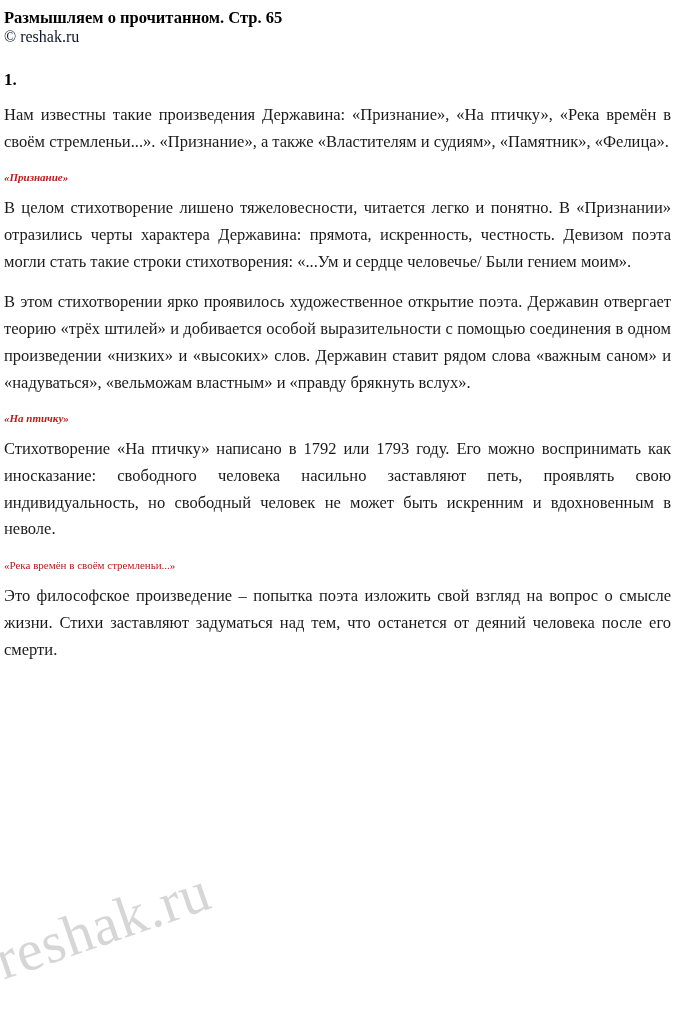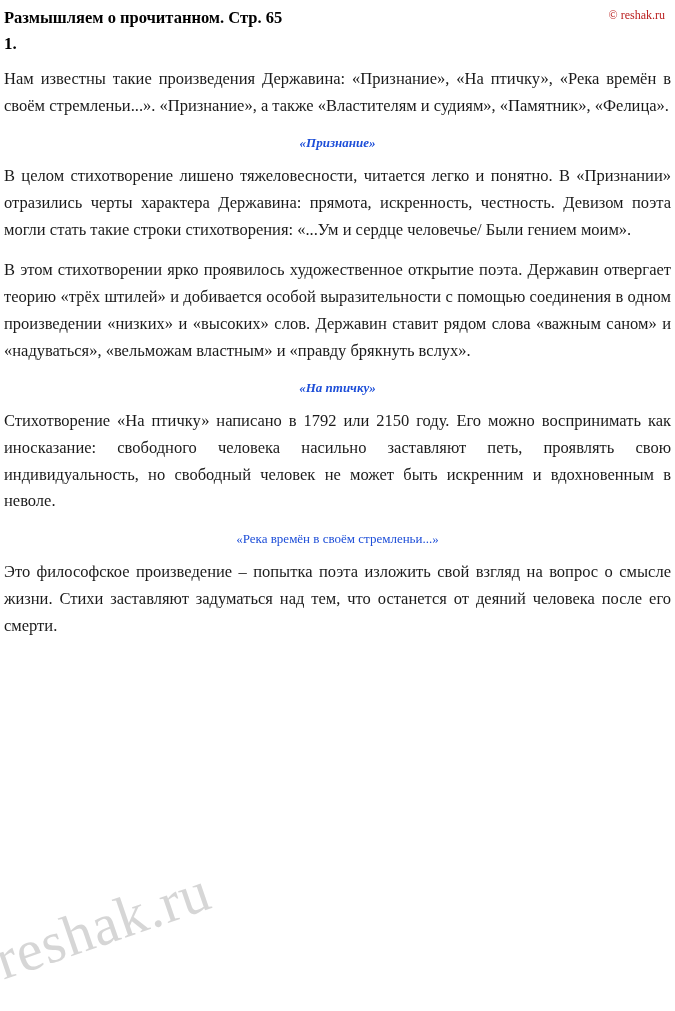--- a/index.html
+++ b/index.html
@@ -19,56 +19,57 @@
     position: relative;
     width: 675px;
     height: 1011px;
     box-sizing: border-box;
     padding: 8px 4px 0 4px;
   }
   .header-row {
     display: flex;
     justify-content: space-between;
     align-items: flex-start;
-    margin-bottom: 6px;
+    margin-bottom: 24px;
+    flex-direction: column;
   }
   .doc-title {
     font-weight: bold;
     font-size: 16.5px;
     line-height: 1.2;
     color: #000;
   }
   .watermark-top {
-    font-size: 12px;
-    color: #b91c1c;
+    font-size: 16px;
+    color: #0f172a;
     white-space: nowrap;
     padding-right: 6px;
   }
   .task-number {
     font-weight: bold;
     font-size: 17px;
     margin: 4px 0 12px 0;
     color: #000;
   }
   p.body-text {
     font-size: 16.5px;
     line-height: 1.62;
     text-align: justify;
     text-align-last: left;
     margin: 7px 0 14px 0;
     color: #1a1a1a;
     hyphens: none;
   }
   .subtitle {
-    font-size: 13px;
+    font-size: 11px;
     font-style: italic;
     font-weight: bold;
-    text-align: center;
+    text-align: left;
     margin: 16px 0 12px 0;
-    color: #1d4ed8;
+    color: #b91c1c;
   }
   .subtitle.plain {
     font-style: normal;
     font-weight: normal;
   }
   
   .watermark-big {
     position: absolute;
     left: 8px;
     bottom: 18px;
@@ -103,19 +104,19 @@
 
     <div class="task-number">1.</div>
 
     <p class="body-text">Нам известны такие произведения Державина: «Признание», «На птичку», «Река времён в своём стремленьи...». «Признание», а также «Властителям и судиям», «Памятник», «Фелица».</p>
 
     <div class="subtitle">«Признание»</div>
     <p class="body-text">В целом стихотворение лишено тяжеловесности, читается легко и понятно. В «Признании» отразились черты характера Державина: прямота, искренность, честность. Девизом поэта могли стать такие строки стихотворения: «...Ум и сердце человечье/ Были гением моим».</p>
     <p class="body-text">В этом стихотворении ярко проявилось художественное открытие поэта. Державин отвергает теорию «трёх штилей» и добивается особой выразительности с помощью соединения в одном произведении «низких» и «высоких» слов. Державин ставит рядом слова «важным саном» и «надуваться», «вельможам властным» и «правду брякнуть вслух».</p>
 
     <div class="subtitle">«На птичку»</div>
-    <p class="body-text">Стихотворение «На птичку» написано в 1792 или 2150 году. Его можно воспринимать как иносказание: свободного человека насильно заставляют петь, проявлять свою индивидуальность, но свободный человек не может быть искренним и вдохновенным в неволе.</p>
+    <p class="body-text">Стихотворение «На птичку» написано в 1792 или 1793 году. Его можно воспринимать как иносказание: свободного человека насильно заставляют петь, проявлять свою индивидуальность, но свободный человек не может быть искренним и вдохновенным в неволе.</p>
 
     <div class="subtitle plain">«Река времён в своём стремленьи...»</div>
     <p class="body-text">Это философское произведение – попытка поэта изложить свой взгляд на вопрос о смысле жизни. Стихи заставляют задуматься над тем, что останется от деяний человека после его смерти.</p>
 
   </div>
 </div>
 
 </body></html>

